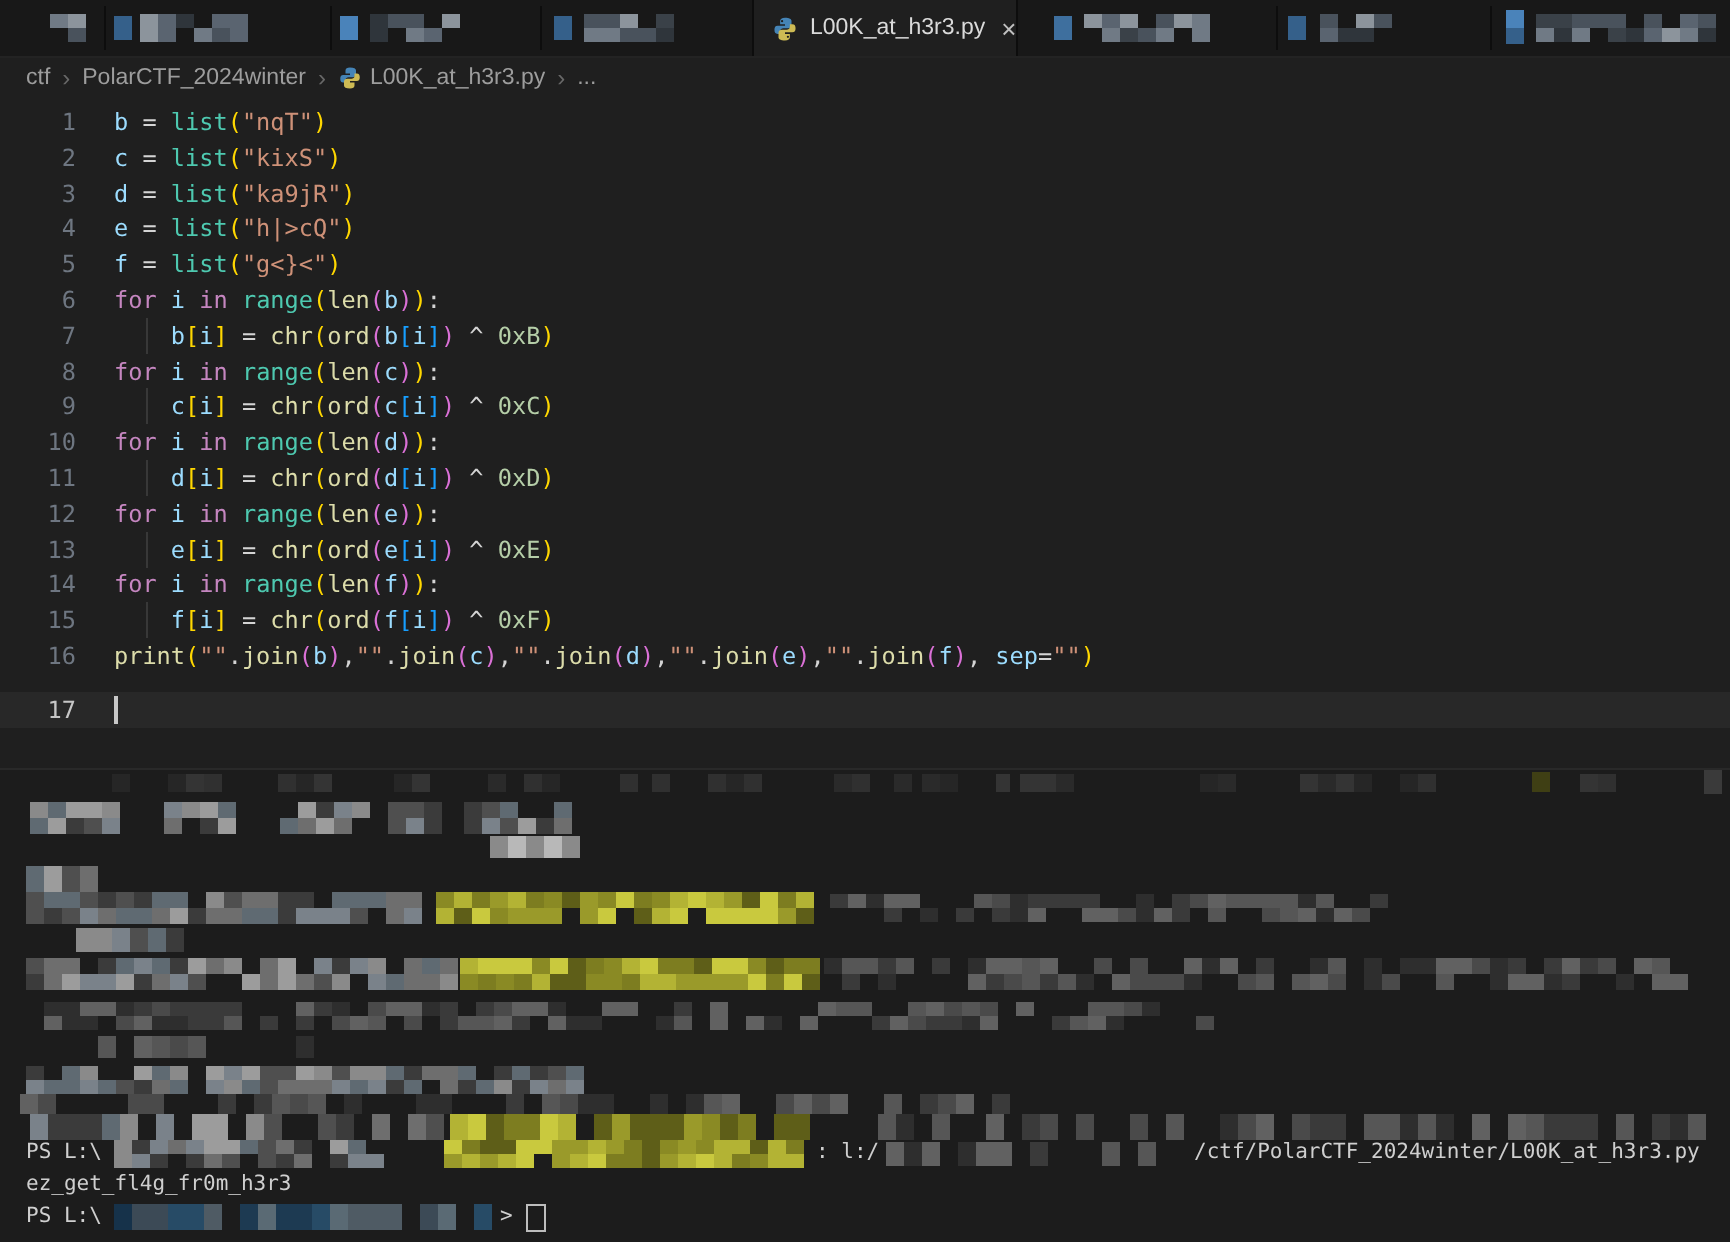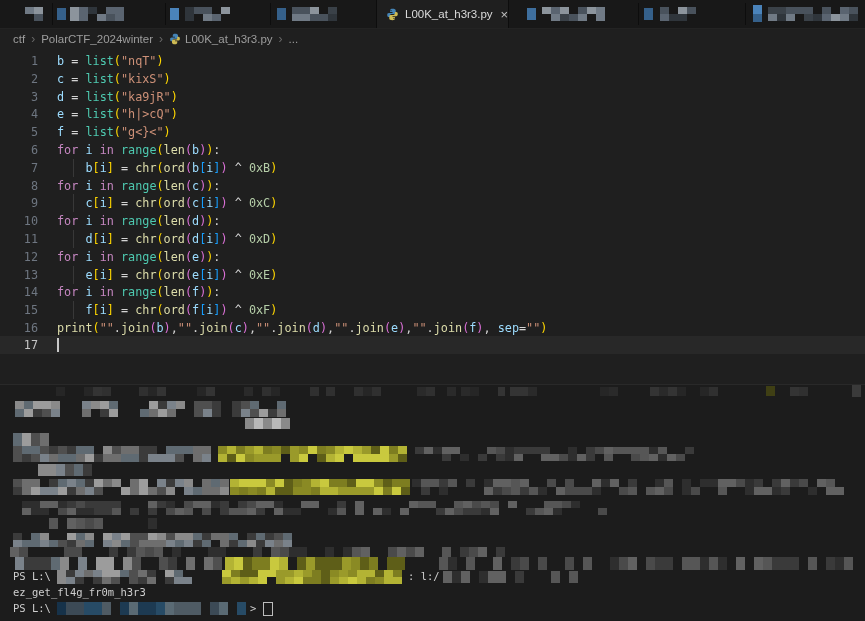--- a/index.html
+++ b/index.html
@@ -96,27 +96,28 @@
       <div class="code-line" style="top: 110.8px;"><span class="gutter">7</span><span class="iguide"></span><span class="content"><span style="color: rgb(212, 212, 212);">    </span><span style="color: rgb(156, 220, 254);">b</span><span style="color: rgb(255, 215, 0);">[</span><span style="color: rgb(156, 220, 254);">i</span><span style="color: rgb(255, 215, 0);">]</span><span style="color: rgb(212, 212, 212);"> = </span><span style="color: rgb(220, 220, 170);">chr</span><span style="color: rgb(255, 215, 0);">(</span><span style="color: rgb(220, 220, 170);">ord</span><span style="color: rgb(218, 112, 214);">(</span><span style="color: rgb(156, 220, 254);">b</span><span style="color: rgb(23, 159, 255);">[</span><span style="color: rgb(156, 220, 254);">i</span><span style="color: rgb(23, 159, 255);">]</span><span style="color: rgb(218, 112, 214);">)</span><span style="color: rgb(212, 212, 212);"> ^ </span><span style="color: rgb(181, 206, 168);">0xB</span><span style="color: rgb(255, 215, 0);">)</span></span></div>
       <div class="code-line" style="top: 128.6px;"><span class="gutter">8</span><span class="content"><span style="color: rgb(197, 134, 192);">for</span><span style="color: rgb(212, 212, 212);"> </span><span style="color: rgb(156, 220, 254);">i</span><span style="color: rgb(212, 212, 212);"> </span><span style="color: rgb(197, 134, 192);">in</span><span style="color: rgb(212, 212, 212);"> </span><span style="color: rgb(78, 201, 176);">range</span><span style="color: rgb(255, 215, 0);">(</span><span style="color: rgb(220, 220, 170);">len</span><span style="color: rgb(218, 112, 214);">(</span><span style="color: rgb(156, 220, 254);">c</span><span style="color: rgb(218, 112, 214);">)</span><span style="color: rgb(255, 215, 0);">)</span><span style="color: rgb(212, 212, 212);">:</span></span></div>
       <div class="code-line" style="top: 146.4px;"><span class="gutter">9</span><span class="iguide"></span><span class="content"><span style="color: rgb(212, 212, 212);">    </span><span style="color: rgb(156, 220, 254);">c</span><span style="color: rgb(255, 215, 0);">[</span><span style="color: rgb(156, 220, 254);">i</span><span style="color: rgb(255, 215, 0);">]</span><span style="color: rgb(212, 212, 212);"> = </span><span style="color: rgb(220, 220, 170);">chr</span><span style="color: rgb(255, 215, 0);">(</span><span style="color: rgb(220, 220, 170);">ord</span><span style="color: rgb(218, 112, 214);">(</span><span style="color: rgb(156, 220, 254);">c</span><span style="color: rgb(23, 159, 255);">[</span><span style="color: rgb(156, 220, 254);">i</span><span style="color: rgb(23, 159, 255);">]</span><span style="color: rgb(218, 112, 214);">)</span><span style="color: rgb(212, 212, 212);"> ^ </span><span style="color: rgb(181, 206, 168);">0xC</span><span style="color: rgb(255, 215, 0);">)</span></span></div>
       <div class="code-line" style="top: 164.2px;"><span class="gutter">10</span><span class="content"><span style="color: rgb(197, 134, 192);">for</span><span style="color: rgb(212, 212, 212);"> </span><span style="color: rgb(156, 220, 254);">i</span><span style="color: rgb(212, 212, 212);"> </span><span style="color: rgb(197, 134, 192);">in</span><span style="color: rgb(212, 212, 212);"> </span><span style="color: rgb(78, 201, 176);">range</span><span style="color: rgb(255, 215, 0);">(</span><span style="color: rgb(220, 220, 170);">len</span><span style="color: rgb(218, 112, 214);">(</span><span style="color: rgb(156, 220, 254);">d</span><span style="color: rgb(218, 112, 214);">)</span><span style="color: rgb(255, 215, 0);">)</span><span style="color: rgb(212, 212, 212);">:</span></span></div>
       <div class="code-line" style="top: 182px;"><span class="gutter">11</span><span class="iguide"></span><span class="content"><span style="color: rgb(212, 212, 212);">    </span><span style="color: rgb(156, 220, 254);">d</span><span style="color: rgb(255, 215, 0);">[</span><span style="color: rgb(156, 220, 254);">i</span><span style="color: rgb(255, 215, 0);">]</span><span style="color: rgb(212, 212, 212);"> = </span><span style="color: rgb(220, 220, 170);">chr</span><span style="color: rgb(255, 215, 0);">(</span><span style="color: rgb(220, 220, 170);">ord</span><span style="color: rgb(218, 112, 214);">(</span><span style="color: rgb(156, 220, 254);">d</span><span style="color: rgb(23, 159, 255);">[</span><span style="color: rgb(156, 220, 254);">i</span><span style="color: rgb(23, 159, 255);">]</span><span style="color: rgb(218, 112, 214);">)</span><span style="color: rgb(212, 212, 212);"> ^ </span><span style="color: rgb(181, 206, 168);">0xD</span><span style="color: rgb(255, 215, 0);">)</span></span></div>
       <div class="code-line" style="top: 199.8px;"><span class="gutter">12</span><span class="content"><span style="color: rgb(197, 134, 192);">for</span><span style="color: rgb(212, 212, 212);"> </span><span style="color: rgb(156, 220, 254);">i</span><span style="color: rgb(212, 212, 212);"> </span><span style="color: rgb(197, 134, 192);">in</span><span style="color: rgb(212, 212, 212);"> </span><span style="color: rgb(78, 201, 176);">range</span><span style="color: rgb(255, 215, 0);">(</span><span style="color: rgb(220, 220, 170);">len</span><span style="color: rgb(218, 112, 214);">(</span><span style="color: rgb(156, 220, 254);">e</span><span style="color: rgb(218, 112, 214);">)</span><span style="color: rgb(255, 215, 0);">)</span><span style="color: rgb(212, 212, 212);">:</span></span></div>
       <div class="code-line" style="top: 217.6px;"><span class="gutter">13</span><span class="iguide"></span><span class="content"><span style="color: rgb(212, 212, 212);">    </span><span style="color: rgb(156, 220, 254);">e</span><span style="color: rgb(255, 215, 0);">[</span><span style="color: rgb(156, 220, 254);">i</span><span style="color: rgb(255, 215, 0);">]</span><span style="color: rgb(212, 212, 212);"> = </span><span style="color: rgb(220, 220, 170);">chr</span><span style="color: rgb(255, 215, 0);">(</span><span style="color: rgb(220, 220, 170);">ord</span><span style="color: rgb(218, 112, 214);">(</span><span style="color: rgb(156, 220, 254);">e</span><span style="color: rgb(23, 159, 255);">[</span><span style="color: rgb(156, 220, 254);">i</span><span style="color: rgb(23, 159, 255);">]</span><span style="color: rgb(218, 112, 214);">)</span><span style="color: rgb(212, 212, 212);"> ^ </span><span style="color: rgb(181, 206, 168);">0xE</span><span style="color: rgb(255, 215, 0);">)</span></span></div>
       <div class="code-line" style="top: 235.4px;"><span class="gutter">14</span><span class="content"><span style="color: rgb(197, 134, 192);">for</span><span style="color: rgb(212, 212, 212);"> </span><span style="color: rgb(156, 220, 254);">i</span><span style="color: rgb(212, 212, 212);"> </span><span style="color: rgb(197, 134, 192);">in</span><span style="color: rgb(212, 212, 212);"> </span><span style="color: rgb(78, 201, 176);">range</span><span style="color: rgb(255, 215, 0);">(</span><span style="color: rgb(220, 220, 170);">len</span><span style="color: rgb(218, 112, 214);">(</span><span style="color: rgb(156, 220, 254);">f</span><span style="color: rgb(218, 112, 214);">)</span><span style="color: rgb(255, 215, 0);">)</span><span style="color: rgb(212, 212, 212);">:</span></span></div>
       <div class="code-line" style="top: 253.2px;"><span class="gutter">15</span><span class="iguide"></span><span class="content"><span style="color: rgb(212, 212, 212);">    </span><span style="color: rgb(156, 220, 254);">f</span><span style="color: rgb(255, 215, 0);">[</span><span style="color: rgb(156, 220, 254);">i</span><span style="color: rgb(255, 215, 0);">]</span><span style="color: rgb(212, 212, 212);"> = </span><span style="color: rgb(220, 220, 170);">chr</span><span style="color: rgb(255, 215, 0);">(</span><span style="color: rgb(220, 220, 170);">ord</span><span style="color: rgb(218, 112, 214);">(</span><span style="color: rgb(156, 220, 254);">f</span><span style="color: rgb(23, 159, 255);">[</span><span style="color: rgb(156, 220, 254);">i</span><span style="color: rgb(23, 159, 255);">]</span><span style="color: rgb(218, 112, 214);">)</span><span style="color: rgb(212, 212, 212);"> ^ </span><span style="color: rgb(181, 206, 168);">0xF</span><span style="color: rgb(255, 215, 0);">)</span></span></div>
       <div class="code-line" style="top: 271px;"><span class="gutter">16</span><span class="content"><span style="color: rgb(220, 220, 170);">print</span><span style="color: rgb(255, 215, 0);">(</span><span style="color: rgb(206, 145, 120);">""</span><span style="color: rgb(212, 212, 212);">.</span><span style="color: rgb(220, 220, 170);">join</span><span style="color: rgb(218, 112, 214);">(</span><span style="color: rgb(156, 220, 254);">b</span><span style="color: rgb(218, 112, 214);">)</span><span style="color: rgb(212, 212, 212);">,</span><span style="color: rgb(206, 145, 120);">""</span><span style="color: rgb(212, 212, 212);">.</span><span style="color: rgb(220, 220, 170);">join</span><span style="color: rgb(218, 112, 214);">(</span><span style="color: rgb(156, 220, 254);">c</span><span style="color: rgb(218, 112, 214);">)</span><span style="color: rgb(212, 212, 212);">,</span><span style="color: rgb(206, 145, 120);">""</span><span style="color: rgb(212, 212, 212);">.</span><span style="color: rgb(220, 220, 170);">join</span><span style="color: rgb(218, 112, 214);">(</span><span style="color: rgb(156, 220, 254);">d</span><span style="color: rgb(218, 112, 214);">)</span><span style="color: rgb(212, 212, 212);">,</span><span style="color: rgb(206, 145, 120);">""</span><span style="color: rgb(212, 212, 212);">.</span><span style="color: rgb(220, 220, 170);">join</span><span style="color: rgb(218, 112, 214);">(</span><span style="color: rgb(156, 220, 254);">e</span><span style="color: rgb(218, 112, 214);">)</span><span style="color: rgb(212, 212, 212);">,</span><span style="color: rgb(206, 145, 120);">""</span><span style="color: rgb(212, 212, 212);">.</span><span style="color: rgb(220, 220, 170);">join</span><span style="color: rgb(218, 112, 214);">(</span><span style="color: rgb(156, 220, 254);">f</span><span style="color: rgb(218, 112, 214);">)</span><span style="color: rgb(212, 212, 212);">,</span><span style="color: rgb(212, 212, 212);"> </span><span style="color: rgb(156, 220, 254);">sep</span><span style="color: rgb(212, 212, 212);">=</span><span style="color: rgb(206, 145, 120);">""</span><span style="color: rgb(255, 215, 0);">)</span></span></div>
-      <div class="code-line current" style="top: 288px;"><span class="gutter">17</span><span class="content"></span><span class="caret"></span></div>
+      <div class="code-line current" style="top: 298px;"><span class="gutter">17</span><span class="content"></span><span class="caret"></span></div>
     </div>
 
   <div class="panel"></div>
 
   <div class="tline" style="left:13px;top:569px">PS L:\</div>
   <div class="tline" style="left:408px;top:569px">: l:/</div>
+  <div class="tline" style="left:597px;top:569px">/ctf/PolarCTF_2024winter/L00K_at_h3r3.py</div>
   <div class="tline" style="left:13px;top:585px">ez_get_fl4g_fr0m_h3r3</div>
   <div class="tline" style="left:13px;top:601px">PS L:\</div>
   <div class="tline" style="left:250px;top:601px">&gt;</div>
   <div class="cursor-box" style="left:263px;top:602px"></div>
 
 <div class="mos" style="left: 25px; top: 7px; width: 22px; height: 14px;">
       <i style="width: 9px; height: 7px; background: rgb(112, 122, 133);"></i>
       <i style="width: 9px; height: 7px; background: rgb(140, 148, 156);"></i>
       <i style="width: 9px; height: 7px; background: transparent;"></i>
       <i style="width: 9px; height: 7px; background: rgb(73, 82, 92);"></i>

